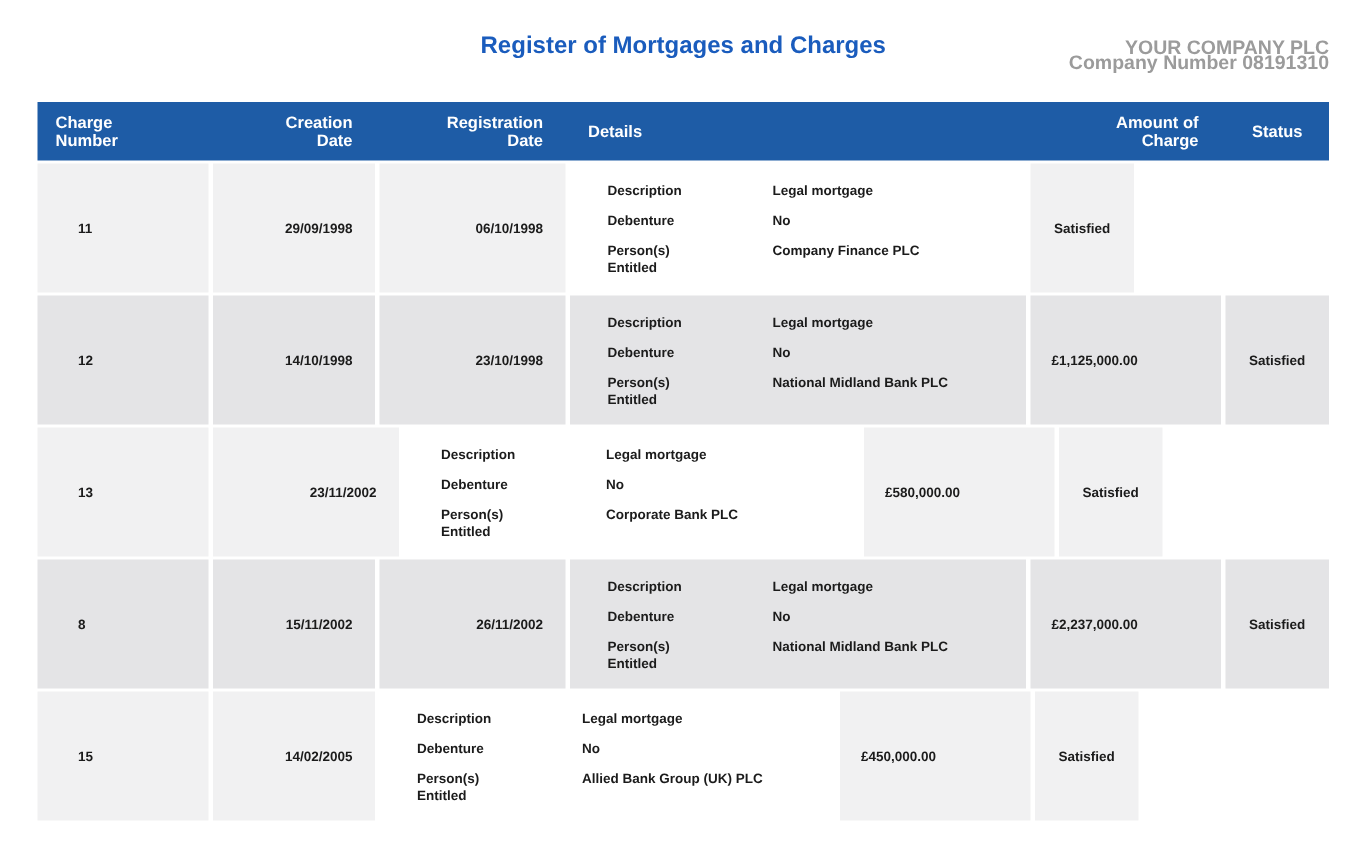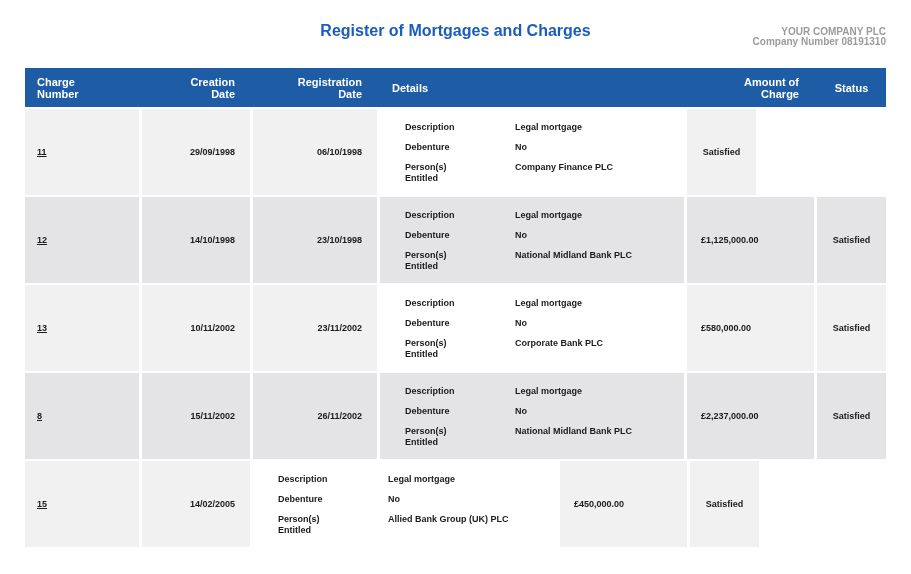--- a/index.html
+++ b/index.html
@@ -15,21 +15,21 @@
     top: 22px; left: 0; width: 100%;
     text-align: center;
     font-size: 16px;
     font-weight: bold;
     color: #1a5cbd;
   }
   .company-block {
     position: absolute;
     top: 27px; right: 25px;
     text-align: right;
-    font-size: 10px;
+    font-size: 13px;
     font-weight: bold;
     color: #9b9b9b;
     line-height: 10px;
   }
   .register-table {
     position: absolute;
     left: 25px; top: 68px;
     width: 861px;
   }
   .hrow {
@@ -66,21 +66,21 @@
   .c2 { width: 108px; }
   .c3 { width: 124px; }
   .c4 { width: 304px; }
   .c5 { width: 127px; }
   .c6 { width: 69px; }
   
   .h-left   { justify-content: flex-start; padding-left: 12px; text-align: left; }
   .h-right  { justify-content: flex-end; padding-right: 15px; text-align: right; }
   .h-center { justify-content: center; text-align: center; }
   
-  .a-left   { justify-content: flex-start; padding-left: 12px; text-decoration: underline; }
+  .a-left   { justify-content: flex-start; padding-left: 27px; }
   .a-right  { justify-content: flex-end; padding-right: 15px; }
   .a-center { justify-content: center; }
   .a-amount { justify-content: flex-start; padding-left: 14px; }
   
   .row-light .cell { background: #f1f1f2; }
   .row-light .c4   { background: #ffffff; }
   .row-dark  .cell { background: #e4e4e6; }
   
   .details-cell {
     display: block;
@@ -162,21 +162,20 @@
 Entitled</div>
         <div class="dvalue">National Midland Bank PLC</div>
       </div>
     </div>
     <div class="cell c5 a-amount">£1,125,000.00</div>
     <div class="cell c6 a-center">Satisfied</div>
   </div>
 
   <div class="brow row-light">
     <div class="cell c1 a-left">13</div>
-    <div class="cell c2 a-right">10/11/2002</div>
     <div class="cell c3 a-right">23/11/2002</div>
     <div class="cell c4 details-cell">
       <div class="drow">
         <div class="dlabel">Description</div>
         <div class="dvalue">Legal mortgage</div>
       </div>
       <div class="drow">
         <div class="dlabel">Debenture</div>
         <div class="dvalue">No</div>
       </div>

